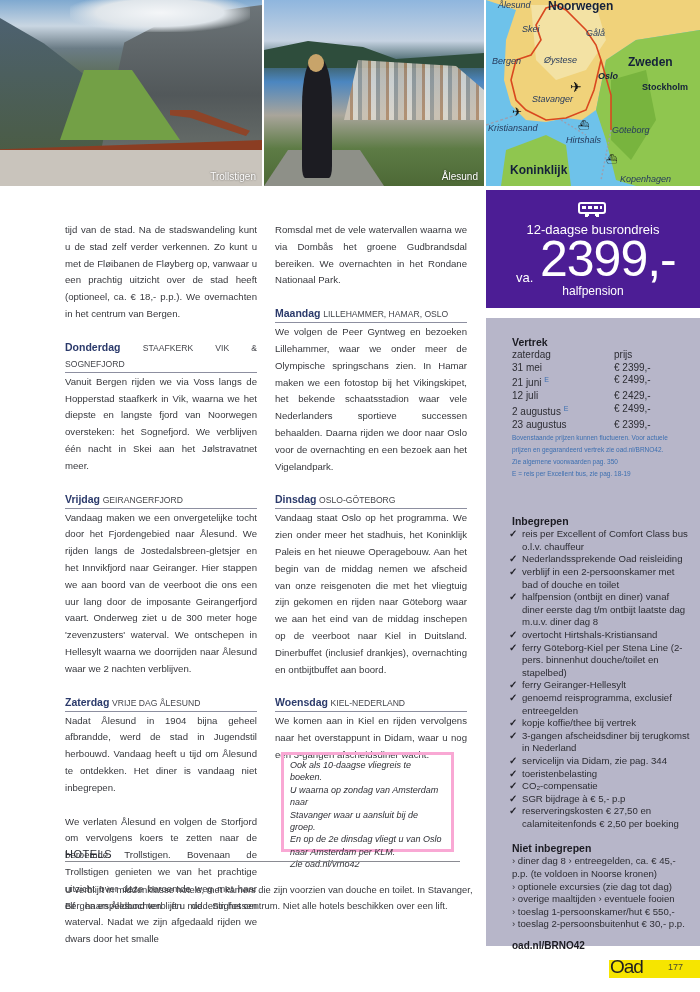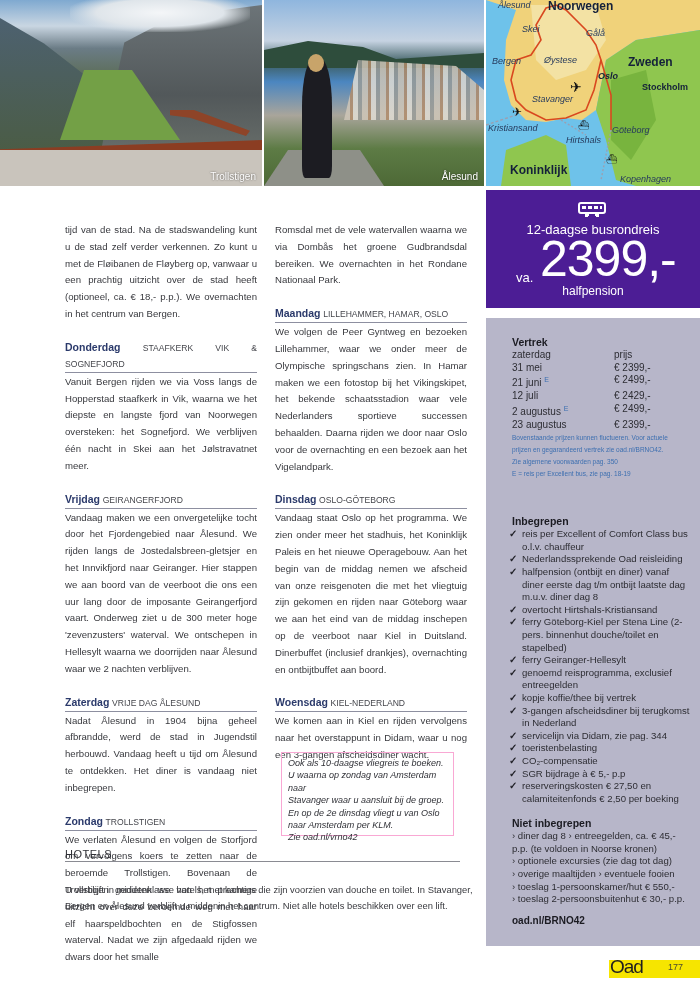--- a/index.html
+++ b/index.html
@@ -65,21 +65,21 @@
   
   .col { position:absolute; top: 222px; width: 192px; font-family: "Liberation Sans", sans-serif; font-size: 9.6px; line-height: 16.8px; color:#38393e; text-align: justify; }
   .col-left { left: 65px; }
   .col-mid { left: 275px; }
   .col p { margin: 0; }
   .day { margin-top: 17px; }
   .day-head { border-bottom: 1.5px solid #8d8fa0; margin-bottom: 1px; line-height: 15px; font-size: 9.6px; }
   .day-head .dname { font-weight: bold; color:#2b3a6b; font-size: 10.5px; }
   .day-head .dsub { text-transform: uppercase; font-size: 8.6px; color:#45464c; }
 
-  .callout { position:absolute; left: 281px; top: 752px; width: 173px; height: 84px; border: 1px solid #f9a8d4; padding: 4px 6px; font-family: "Liberation Sans", sans-serif; font-style: italic; font-size: 9px; line-height: 12.4px; color:#2f3036; }
+  .callout { position:absolute; left: 281px; top: 752px; width: 173px; height: 100px; border: 3px solid #f9a8d4; padding: 4px 6px; font-family: "Liberation Sans", sans-serif; font-style: italic; font-size: 9px; line-height: 12.4px; color:#2f3036; }
 
   .hotels-rule { position:absolute; left:65px; top:861px; width:395px; border-top: 1px solid #8a8b92; }
   .hotels-title { position:absolute; left:65px; top:848px; font-family:"Liberation Sans", sans-serif; font-size: 11px; color:#2f3036; letter-spacing: .5px; }
   .hotels-text { position:absolute; left:65px; top:882px; width:420px; font-family:"Liberation Sans", sans-serif; font-size: 9.4px; line-height: 16px; color:#38393e; }
 
   
   .footer-tag { position:absolute; left:609px; top:960px; width:91px; height:18px; background:#f6e500; }
   .footer-logo { position:absolute; left:610px; top:956px; font-family:"Liberation Sans", sans-serif; font-size: 19px; color:#1f1f1f; letter-spacing:-1px; }
   .footer-page { position:absolute; left:668px; top:962px; font-family:"Liberation Sans", sans-serif; font-size: 9px; color:#4a4a30; }
 </style>
@@ -178,20 +178,21 @@
       <div class="dep-note">prijzen en gegarandeerd vertrek zie oad.nl/BRNO42.</div>
       <div class="dep-note">Zie algemene voorwaarden pag. 350</div>
       <div class="dep-note">E = reis per Excellent bus, zie pag. 18-19</div>
     </div>
 
   <div class="incl">
     <h3>Inbegrepen</h3>
     <ul id="incl-list">
         <li>reis per Excellent of Comfort Class bus o.l.v. chauffeur</li>
         <li>Nederlandssprekende Oad reisleiding</li>
+        <li>verblijf in een 2-persoonskamer met bad of douche en toilet</li>
         <li>halfpension (ontbijt en diner) vanaf diner eerste dag t/m ontbijt laatste dag m.u.v. diner dag 8</li>
         <li>overtocht Hirtshals-Kristiansand</li>
         <li>ferry Göteborg-Kiel per Stena Line (2-pers. binnenhut douche/toilet en stapelbed)</li>
         <li>ferry Geiranger-Hellesylt</li>
         <li>genoemd reisprogramma, exclusief entreegelden</li>
         <li>kopje koffie/thee bij vertrek</li>
         <li>3-gangen afscheidsdiner bij terugkomst in Nederland</li>
         <li>servicelijn via Didam, zie pag. 344</li>
         <li>toeristenbelasting</li>
         <li>CO₂-compensatie</li>
@@ -222,21 +223,20 @@
       </div>
       <div class="day">
         <div class="day-head"><span class="dname">Vrijdag</span> <span class="dsub">GEIRANGERFJORD</span></div>
         <p>Vandaag maken we een onvergetelijke tocht door het Fjordengebied naar Ålesund. We rijden langs de Jostedalsbreen-gletsjer en het Innvikfjord naar Geiranger. Hier stappen we aan boord van de veerboot die ons een uur lang door de imposante Geirangerfjord vaart. Onderweg ziet u de 300 meter hoge 'zevenzusters' waterval. We ontschepen in Hellesylt waarna we doorrijden naar Ålesund waar we 2 nachten verblijven.</p>
       </div>
       <div class="day">
         <div class="day-head"><span class="dname">Zaterdag</span> <span class="dsub">VRIJE DAG ÅLESUND</span></div>
         <p>Nadat Ålesund in 1904 bijna geheel afbrandde, werd de stad in Jugendstil herbouwd. Vandaag heeft u tijd om Ålesund te ontdekken. Het diner is vandaag niet inbegrepen.</p>
       </div>
       <div class="day">
-        <div class="day-head"><span class="dname">Zondag</span> <span class="dsub">TROLLSTIGEN</span></div>
         <p>We verlaten Ålesund en volgen de Storfjord om vervolgens koers te zetten naar de beroemde Trollstigen. Bovenaan de Trollstigen genieten we van het prachtige uitzicht over deze beroemde weg met haar elf haarspeldbochten en de Stigfossen waterval. Nadat we zijn afgedaald rijden we dwars door het smalle</p>
       </div>
     </div>
 </div>
 <div class="col col-mid">
   <p>Romsdal met de vele watervallen waarna we via Dombås het groene Gudbrandsdal bereiken. We overnachten in het Rondane Nationaal Park.</p>
   <div id="mid-days">
       <div class="day">
         <div class="day-head"><span class="dname">Maandag</span> <span class="dsub">LILLEHAMMER, HAMAR, OSLO</span></div>
         <p>We volgen de Peer Gyntweg en bezoeken Lillehammer, waar we onder meer de Olympische springschans zien. In Hamar maken we een fotostop bij het Vikingskipet, het bekende schaatsstadion waar vele Nederlanders sportieve successen behaalden. Daarna rijden we door naar Oslo voor de overnachting en een bezoek aan het Vigelandpark.</p>

